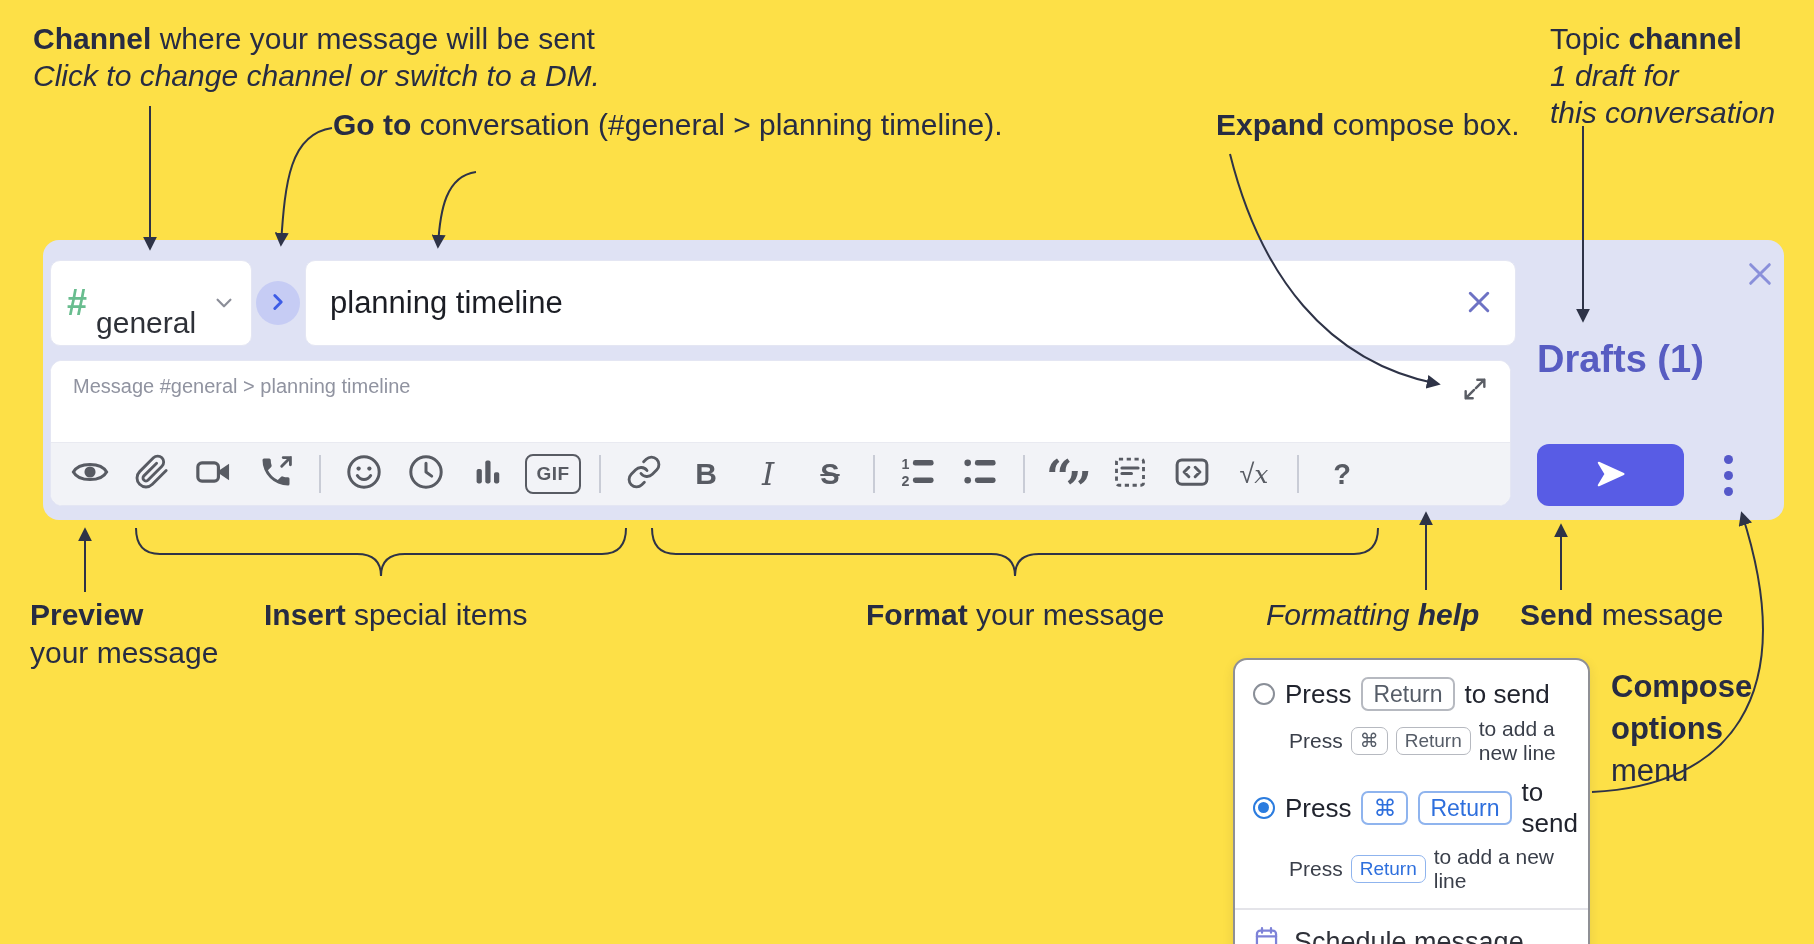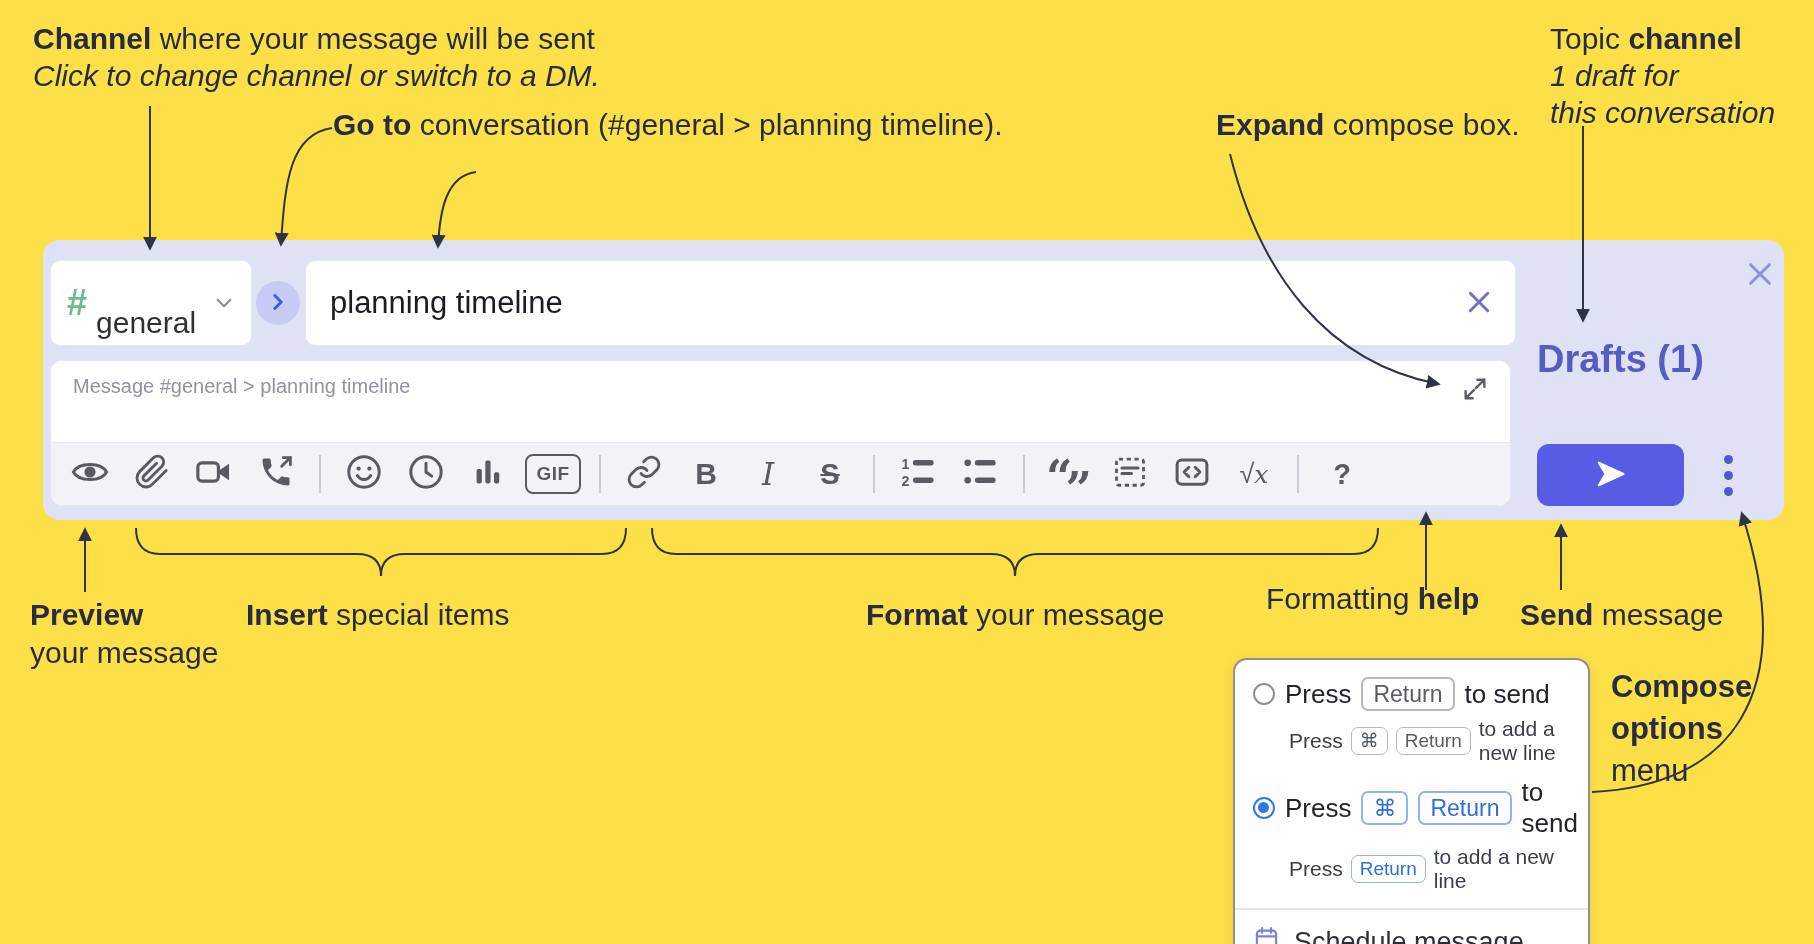--- a/index.html
+++ b/index.html
@@ -111,27 +111,27 @@
   <div class="note" style="left:1550px;top:20px;">
     <div><span>Topic </span><b>channel</b></div>
     <div class="italic">1 draft for</div>
     <div class="italic">this conversation</div>
   </div>
 
   <div class="note note2" style="left:30px;top:596px;">
     <div><b>Preview</b></div>
     <div>your message</div>
   </div>
-  <div class="note" style="left:246px;top:596px;">
+  <div class="note" style="left:264px;top:596px;">
     <b>Insert</b><span> special items</span>
   </div>
   <div class="note" style="left:866px;top:596px;">
     <b>Format</b><span> your message</span>
   </div>
-  <div class="note" style="left:1266px;top:580px;">
+  <div class="note" style="left:1266px;top:596px;font-style:italic;">
     <span>Formatting </span><b>help</b>
   </div>
   <div class="note" style="left:1520px;top:596px;">
     <b>Send</b><span> message</span>
   </div>
   <div class="note" style="left:1611px;top:666px;line-height:42px;font-size:31px;">
     <div><b>Compose</b></div>
     <div><b>options</b></div>
     <div>menu</div>
   </div>

